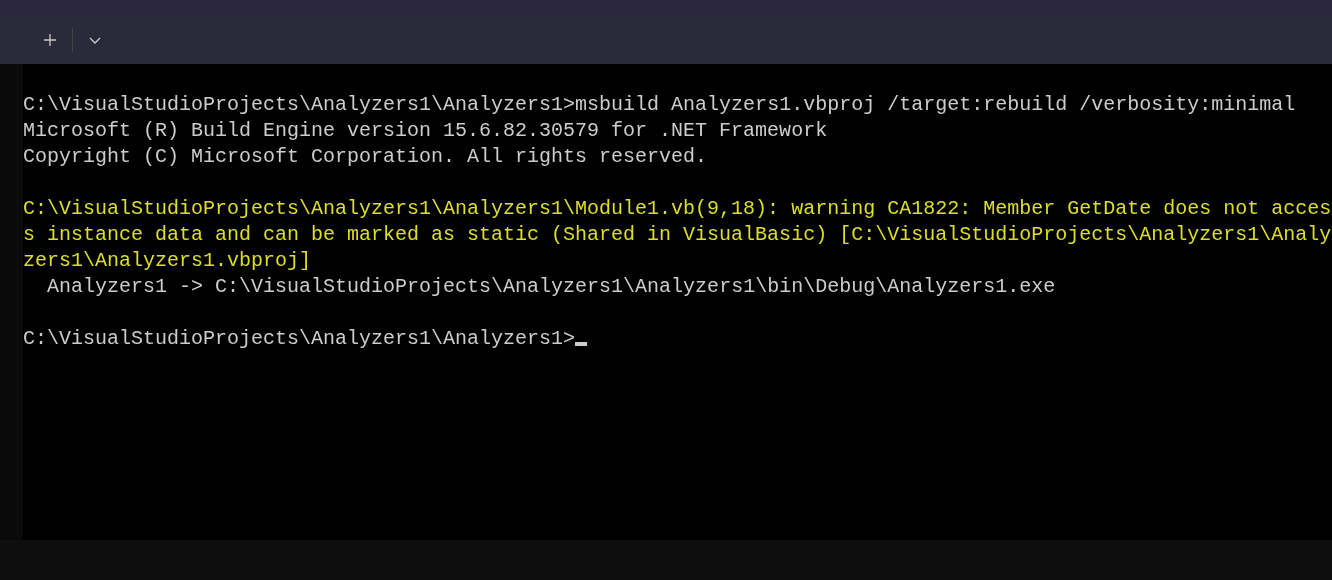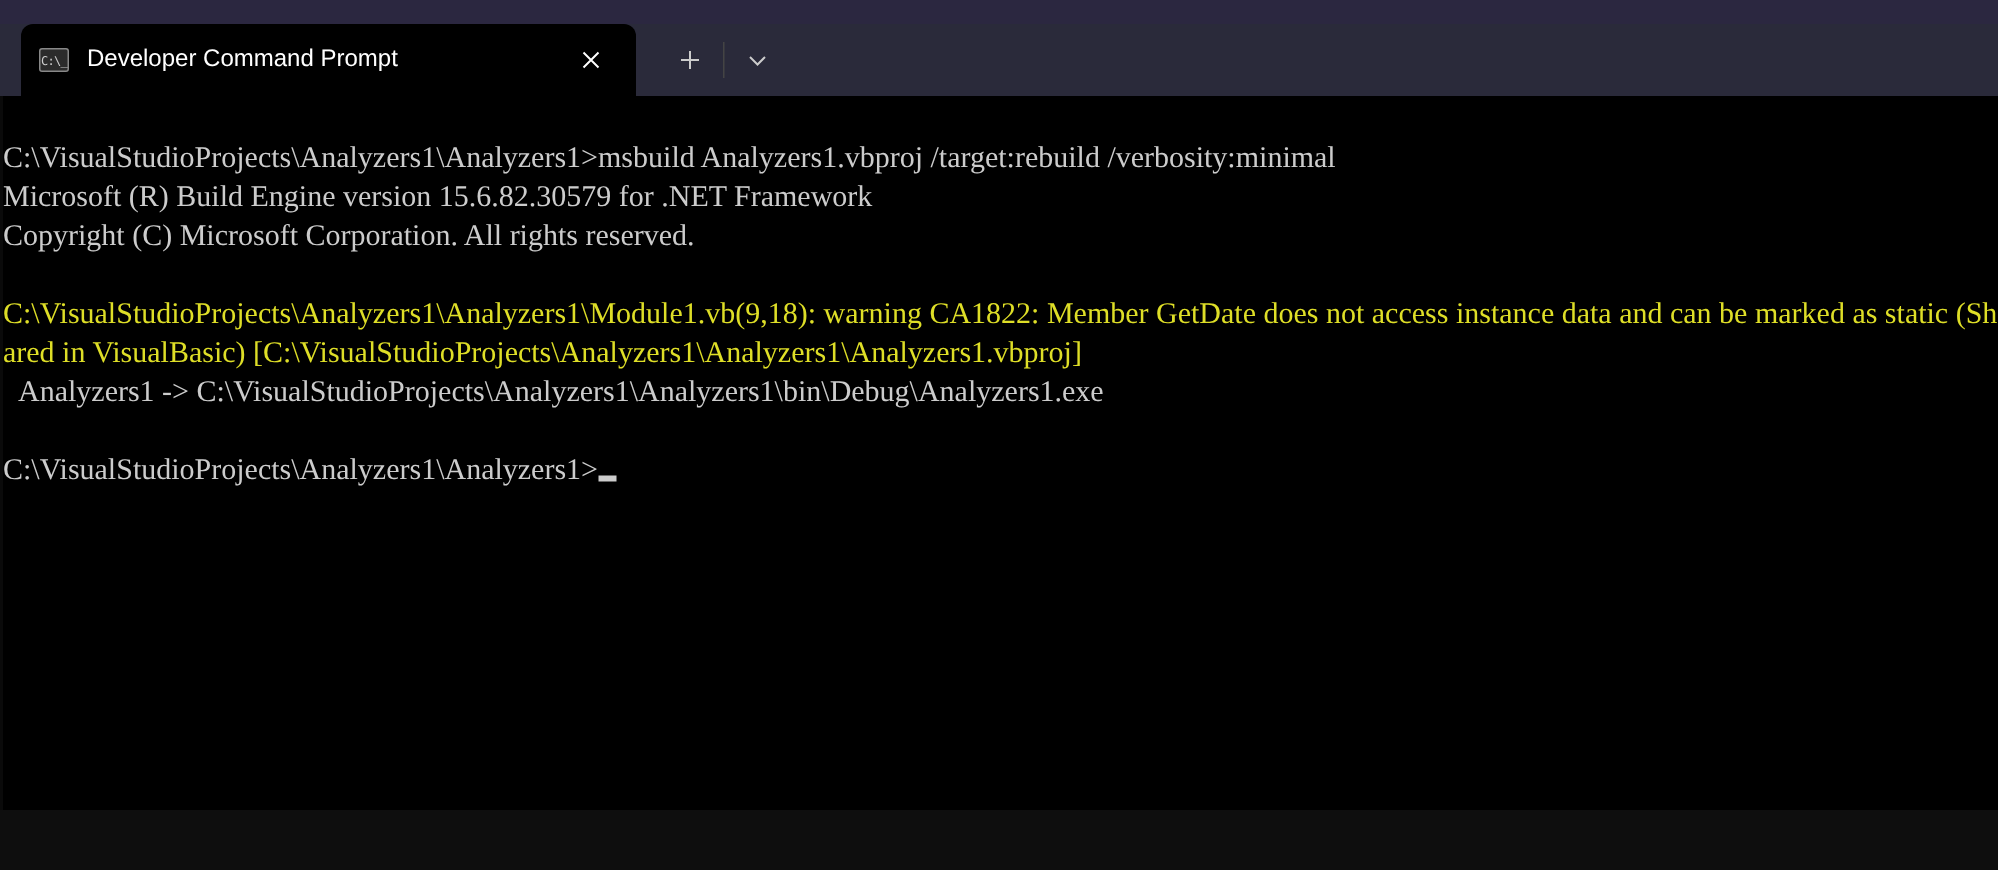--- a/index.html
+++ b/index.html
@@ -83,29 +83,30 @@
     }
     .divider {
       width: 1px;
       height: 24px;
       background: #444;
       margin: 0 4px;
     }
     .terminal {
       background: #000;
       color: #ccc;
-      font-family: Liberation Serif, serif;
+      font-family: Liberation Mono, monospace;
       font-size: 20px;
       line-height: 26px;
       padding: 28px 0 0 0;
       height: 476px;
       white-space: pre-wrap;
       word-break: break-all;
       border-left: 2px solid #0a0a0a;
       overflow: hidden;
+      margin-left: 21px;
     }
     .line { white-space: pre-wrap; word-break: break-all; }
     .prompt { color: #ccc; }
     .warning { color: #dede27; }
     .cursor {
       display: inline-block;
       width: 12px;
       height: 4px;
       background: #ccc;
       vertical-align: baseline;
@@ -122,29 +123,20 @@
       background: #0e0e0e;
     }
     svg { display: block; }
   </style>
 </head>
 <body>
 
 <div class="title-bar"></div>
 
 <div class="tab-row">
-  <div class="tab active">
-    <span class="tab-icon">C:\_</span>
-    <span class="tab-title">Developer Command Prompt</span>
-    <span class="close-btn">
-      <svg width="12" height="12" viewBox="0 0 12 12">
-          <path d="M1 1 L11 11 M11 1 L1 11" stroke="#fff" stroke-width="1.3" fill="none"></path>
-        </svg>
-    </span>
-  </div>
   <div class="right-controls">
     <span class="control-btn">
       <svg width="14" height="14" viewBox="0 0 14 14">
           <path d="M7 1 L7 13 M1 7 L13 7" stroke="#ccc" stroke-width="1.3" fill="none"></path>
         </svg>
     </span>
     <span class="divider"></span>
     <span class="control-btn">
       <svg width="14" height="10" viewBox="0 0 14 10">
           <path d="M2 3 L7 8 L12 3" stroke="#ccc" stroke-width="1.3" fill="none"></path>

